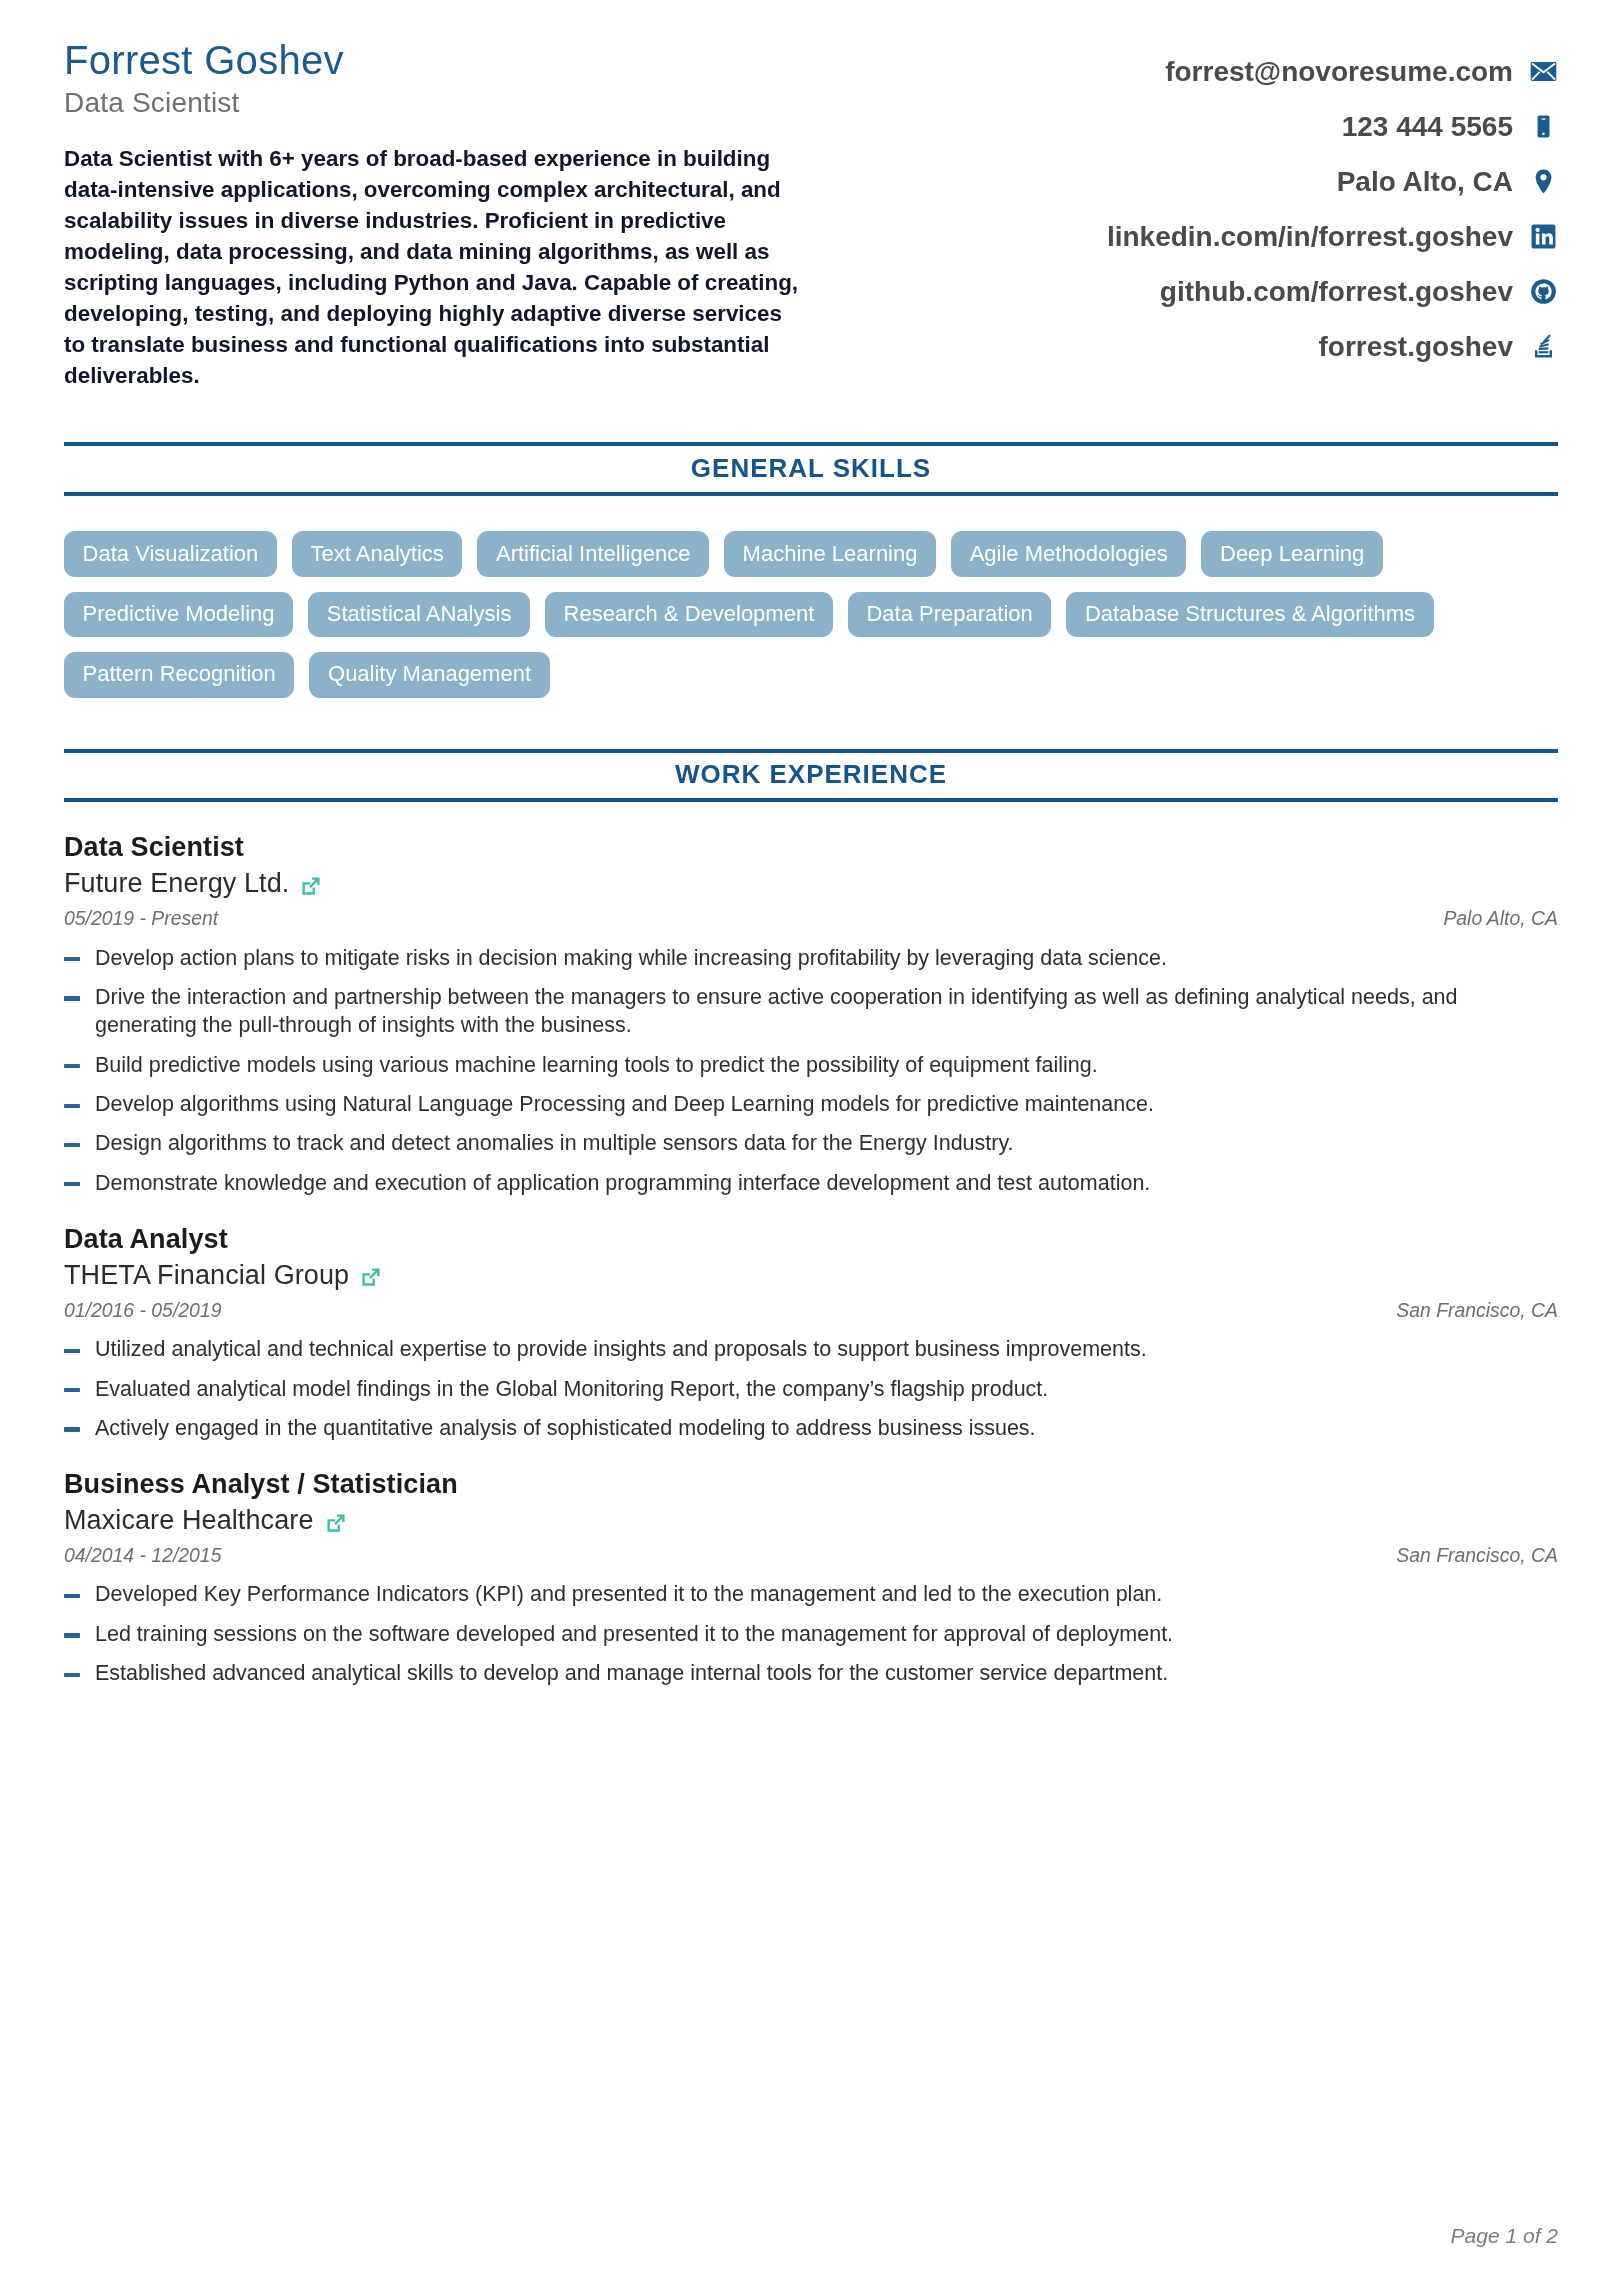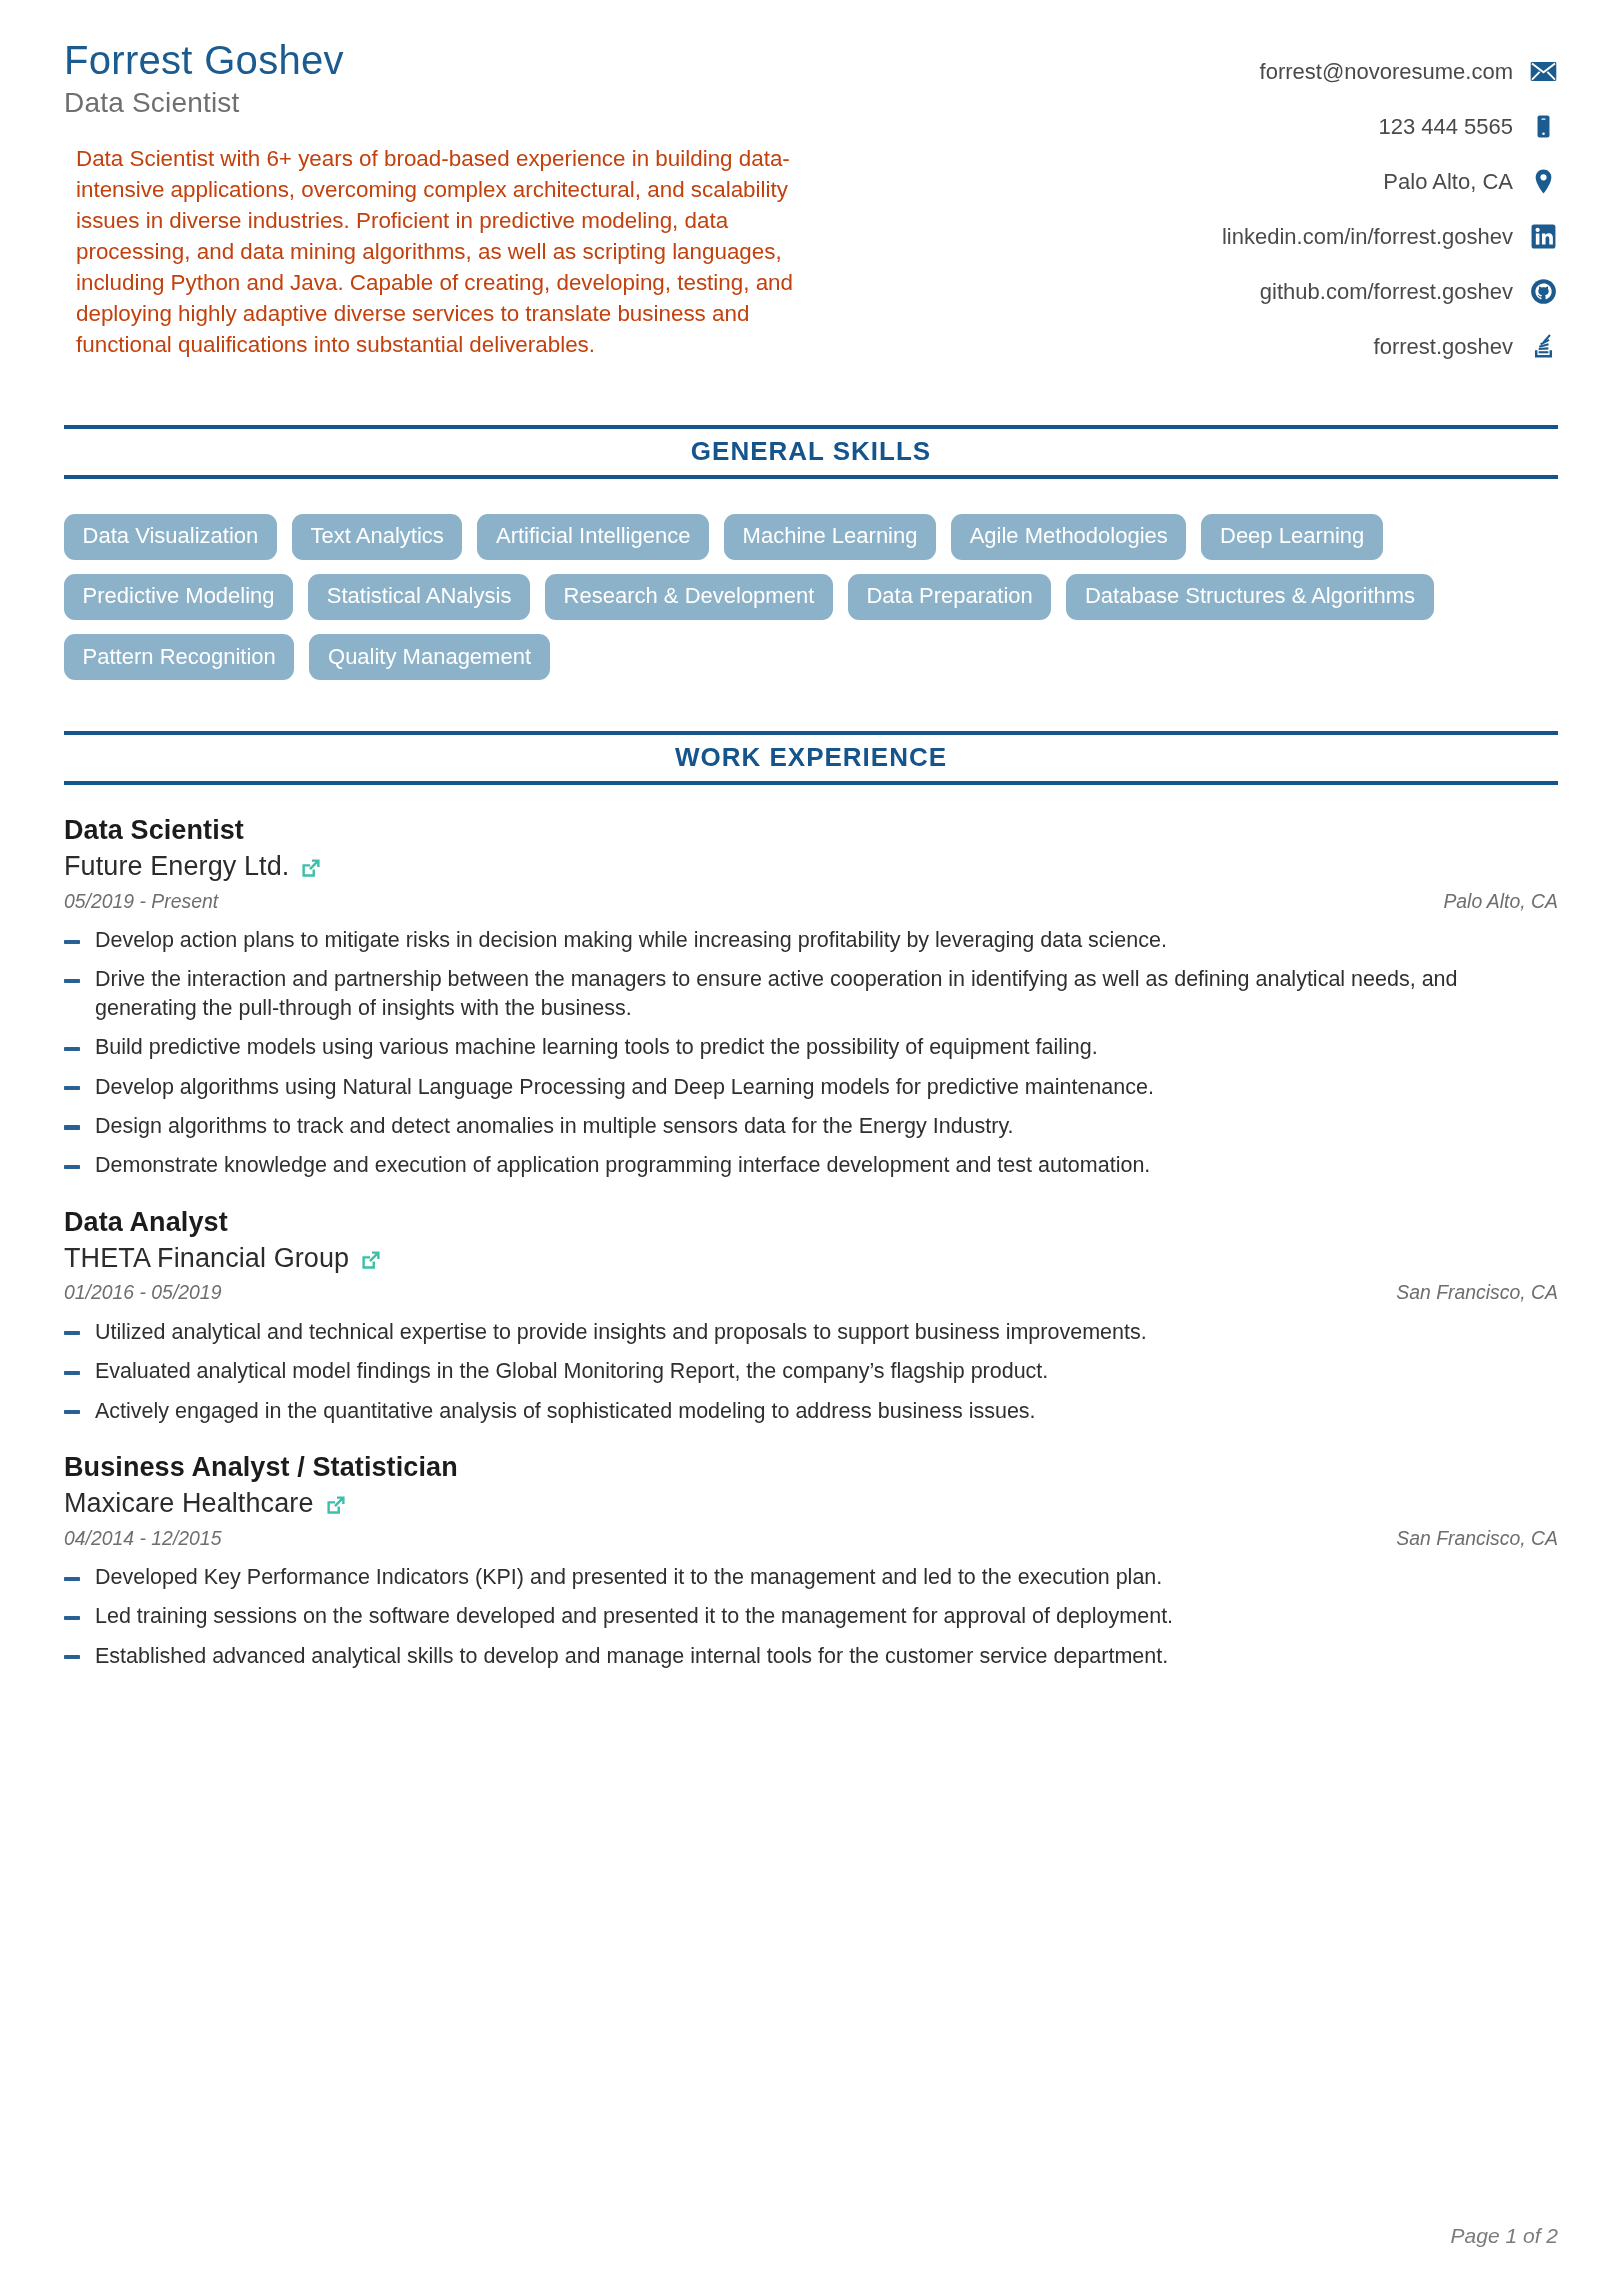--- a/index.html
+++ b/index.html
@@ -43,44 +43,46 @@
   .job-title {
     font-size: 28px;
     font-weight: 400;
     color: #6f6f6f;
     letter-spacing: 0.2px;
     margin: 0 0 24px 0;
   }
   .summary {
     font-size: 22.4px;
     line-height: 1.385;
-    color: #c2410c;
+    color: #0f172a;
     max-width: 743px;
-    margin: 12px;
+    margin: 0;
+    font-weight: bold;
   }
 
   .header-right {
     flex: 0 0 auto;
     padding-top: 5px;
     display: flex;
     flex-direction: column;
     gap: 0;
   }
   .contact-row {
     display: flex;
     align-items: center;
     justify-content: flex-end;
     gap: 16px;
     height: 55px;
   }
   .contact-text {
-    font-size: 22px;
+    font-size: 28px;
     color: #4a4a4a;
     text-align: center;
     white-space: nowrap;
+    font-weight: bold;
   }
   .contact-icon {
     width: 29px;
     height: 29px;
     flex: 0 0 29px;
     display: flex;
     align-items: center;
     justify-content: center;
   }
   .contact-icon svg { display: block; }

